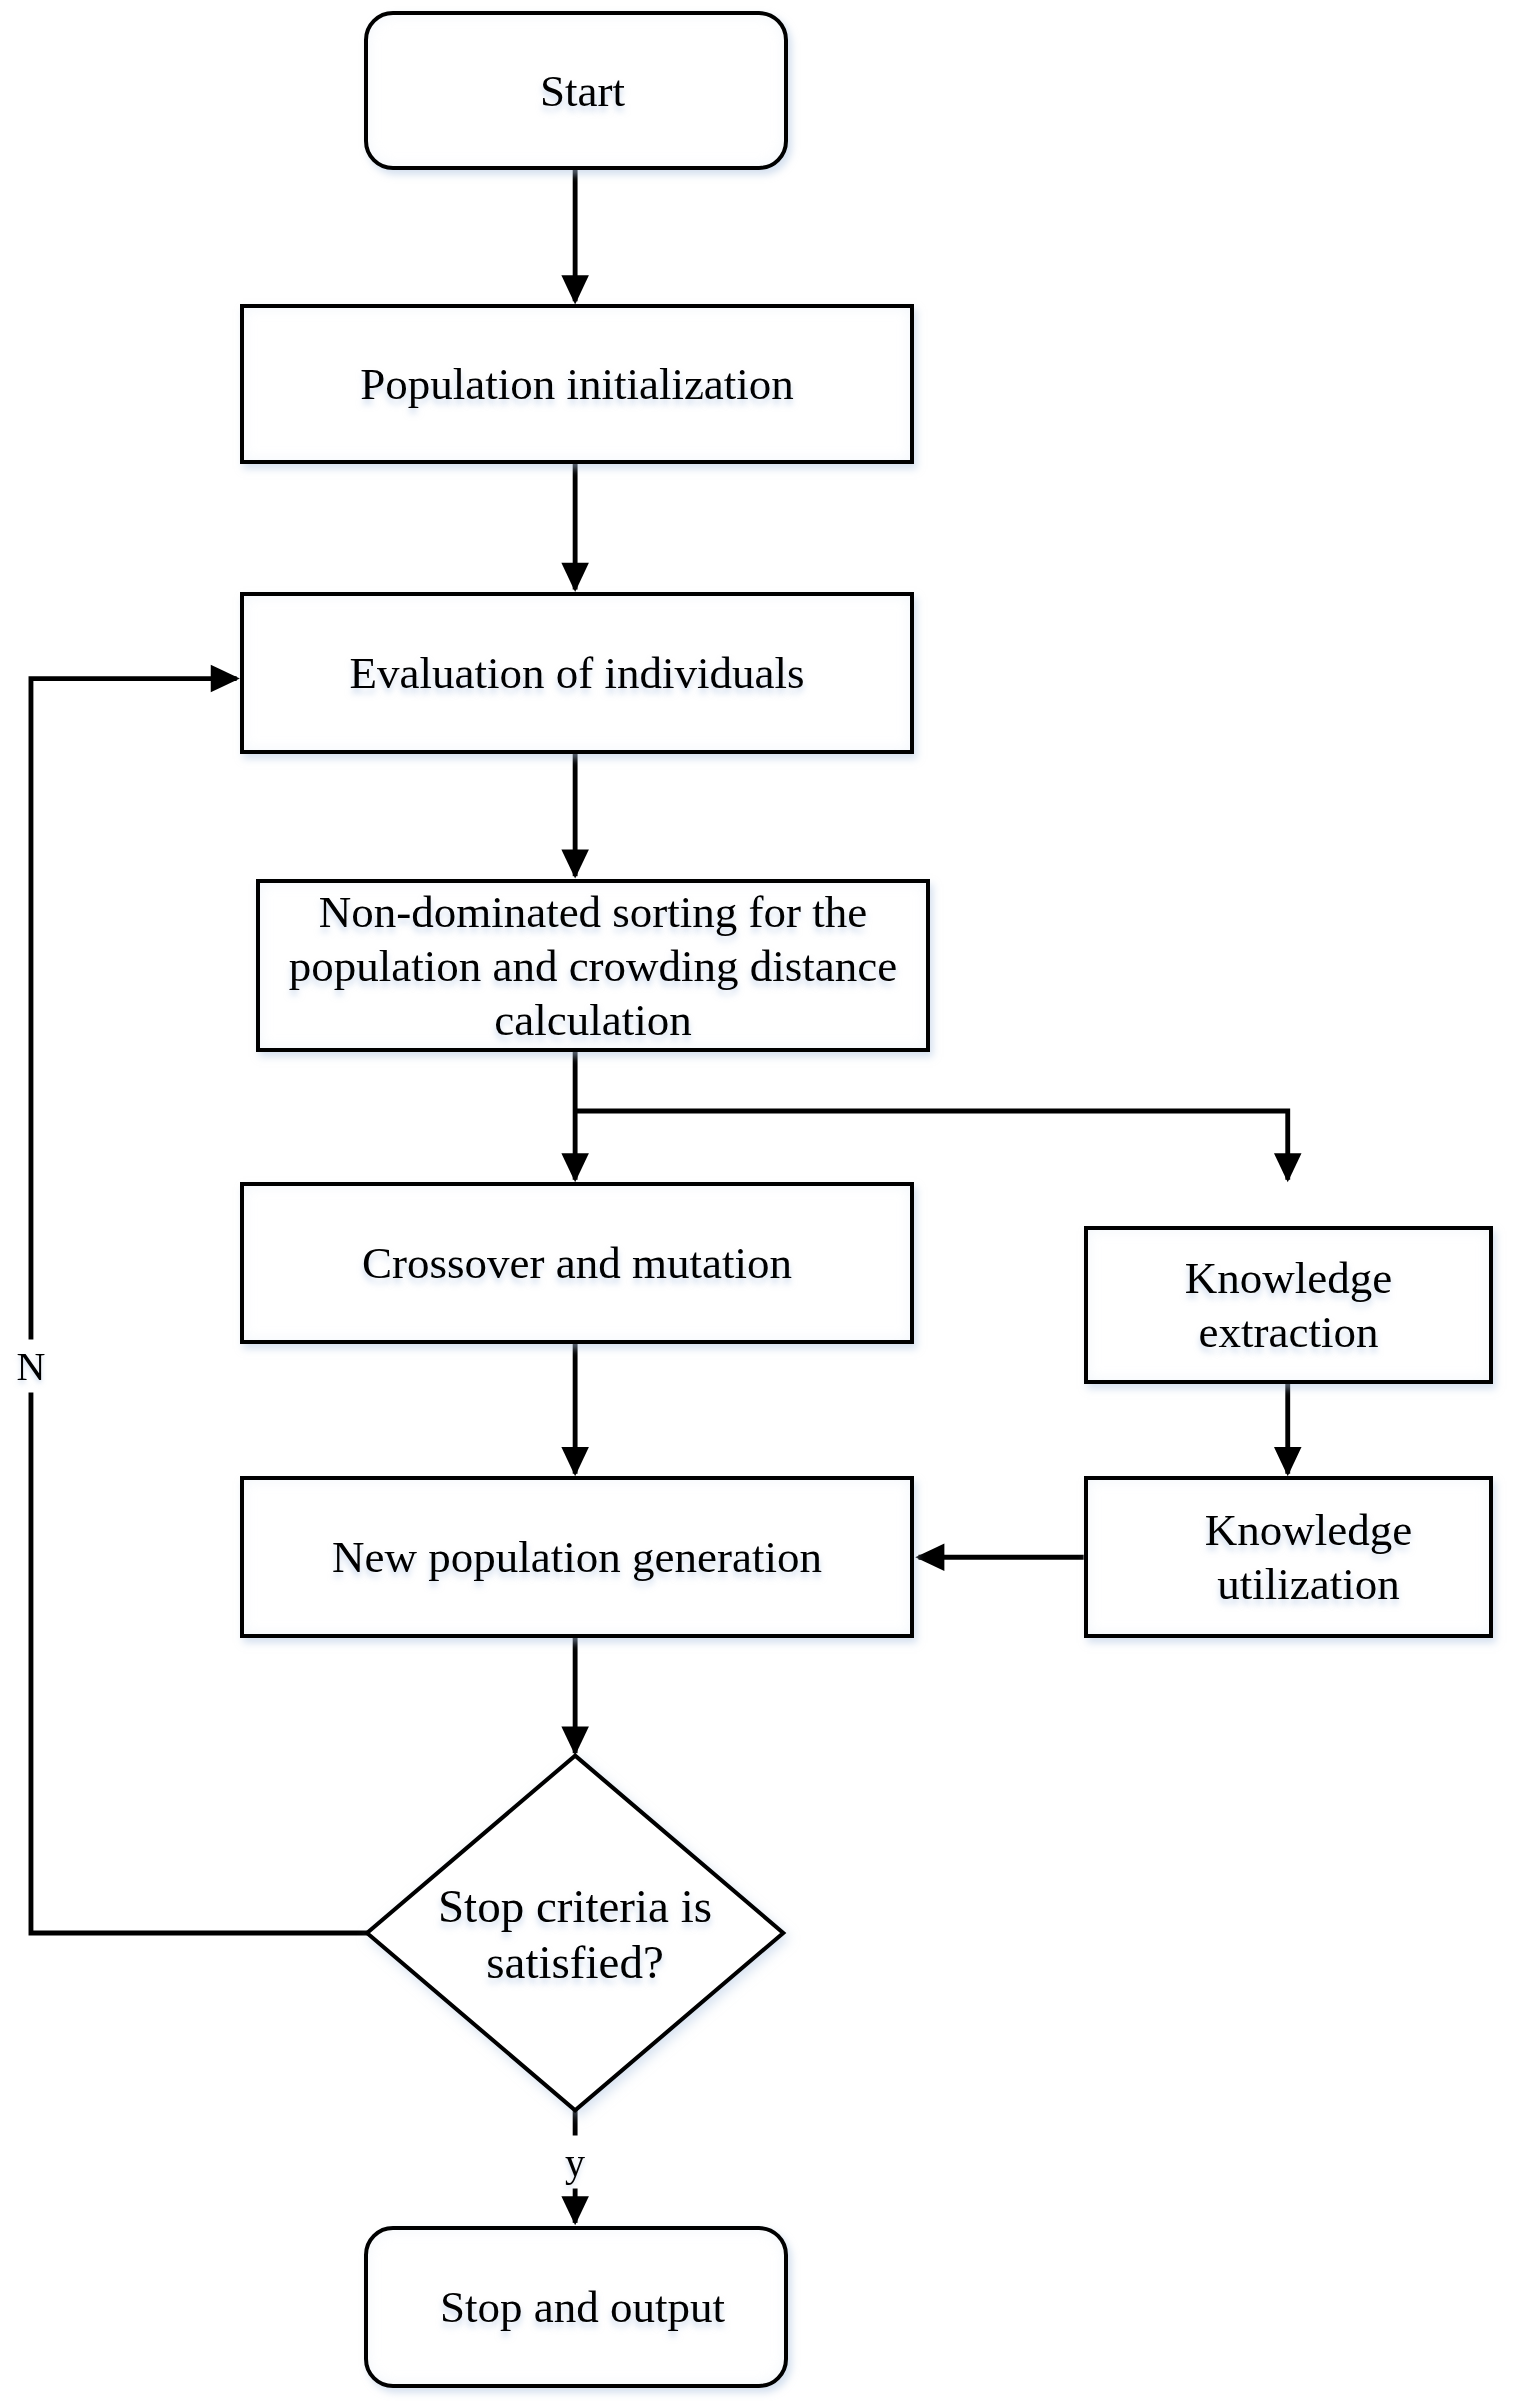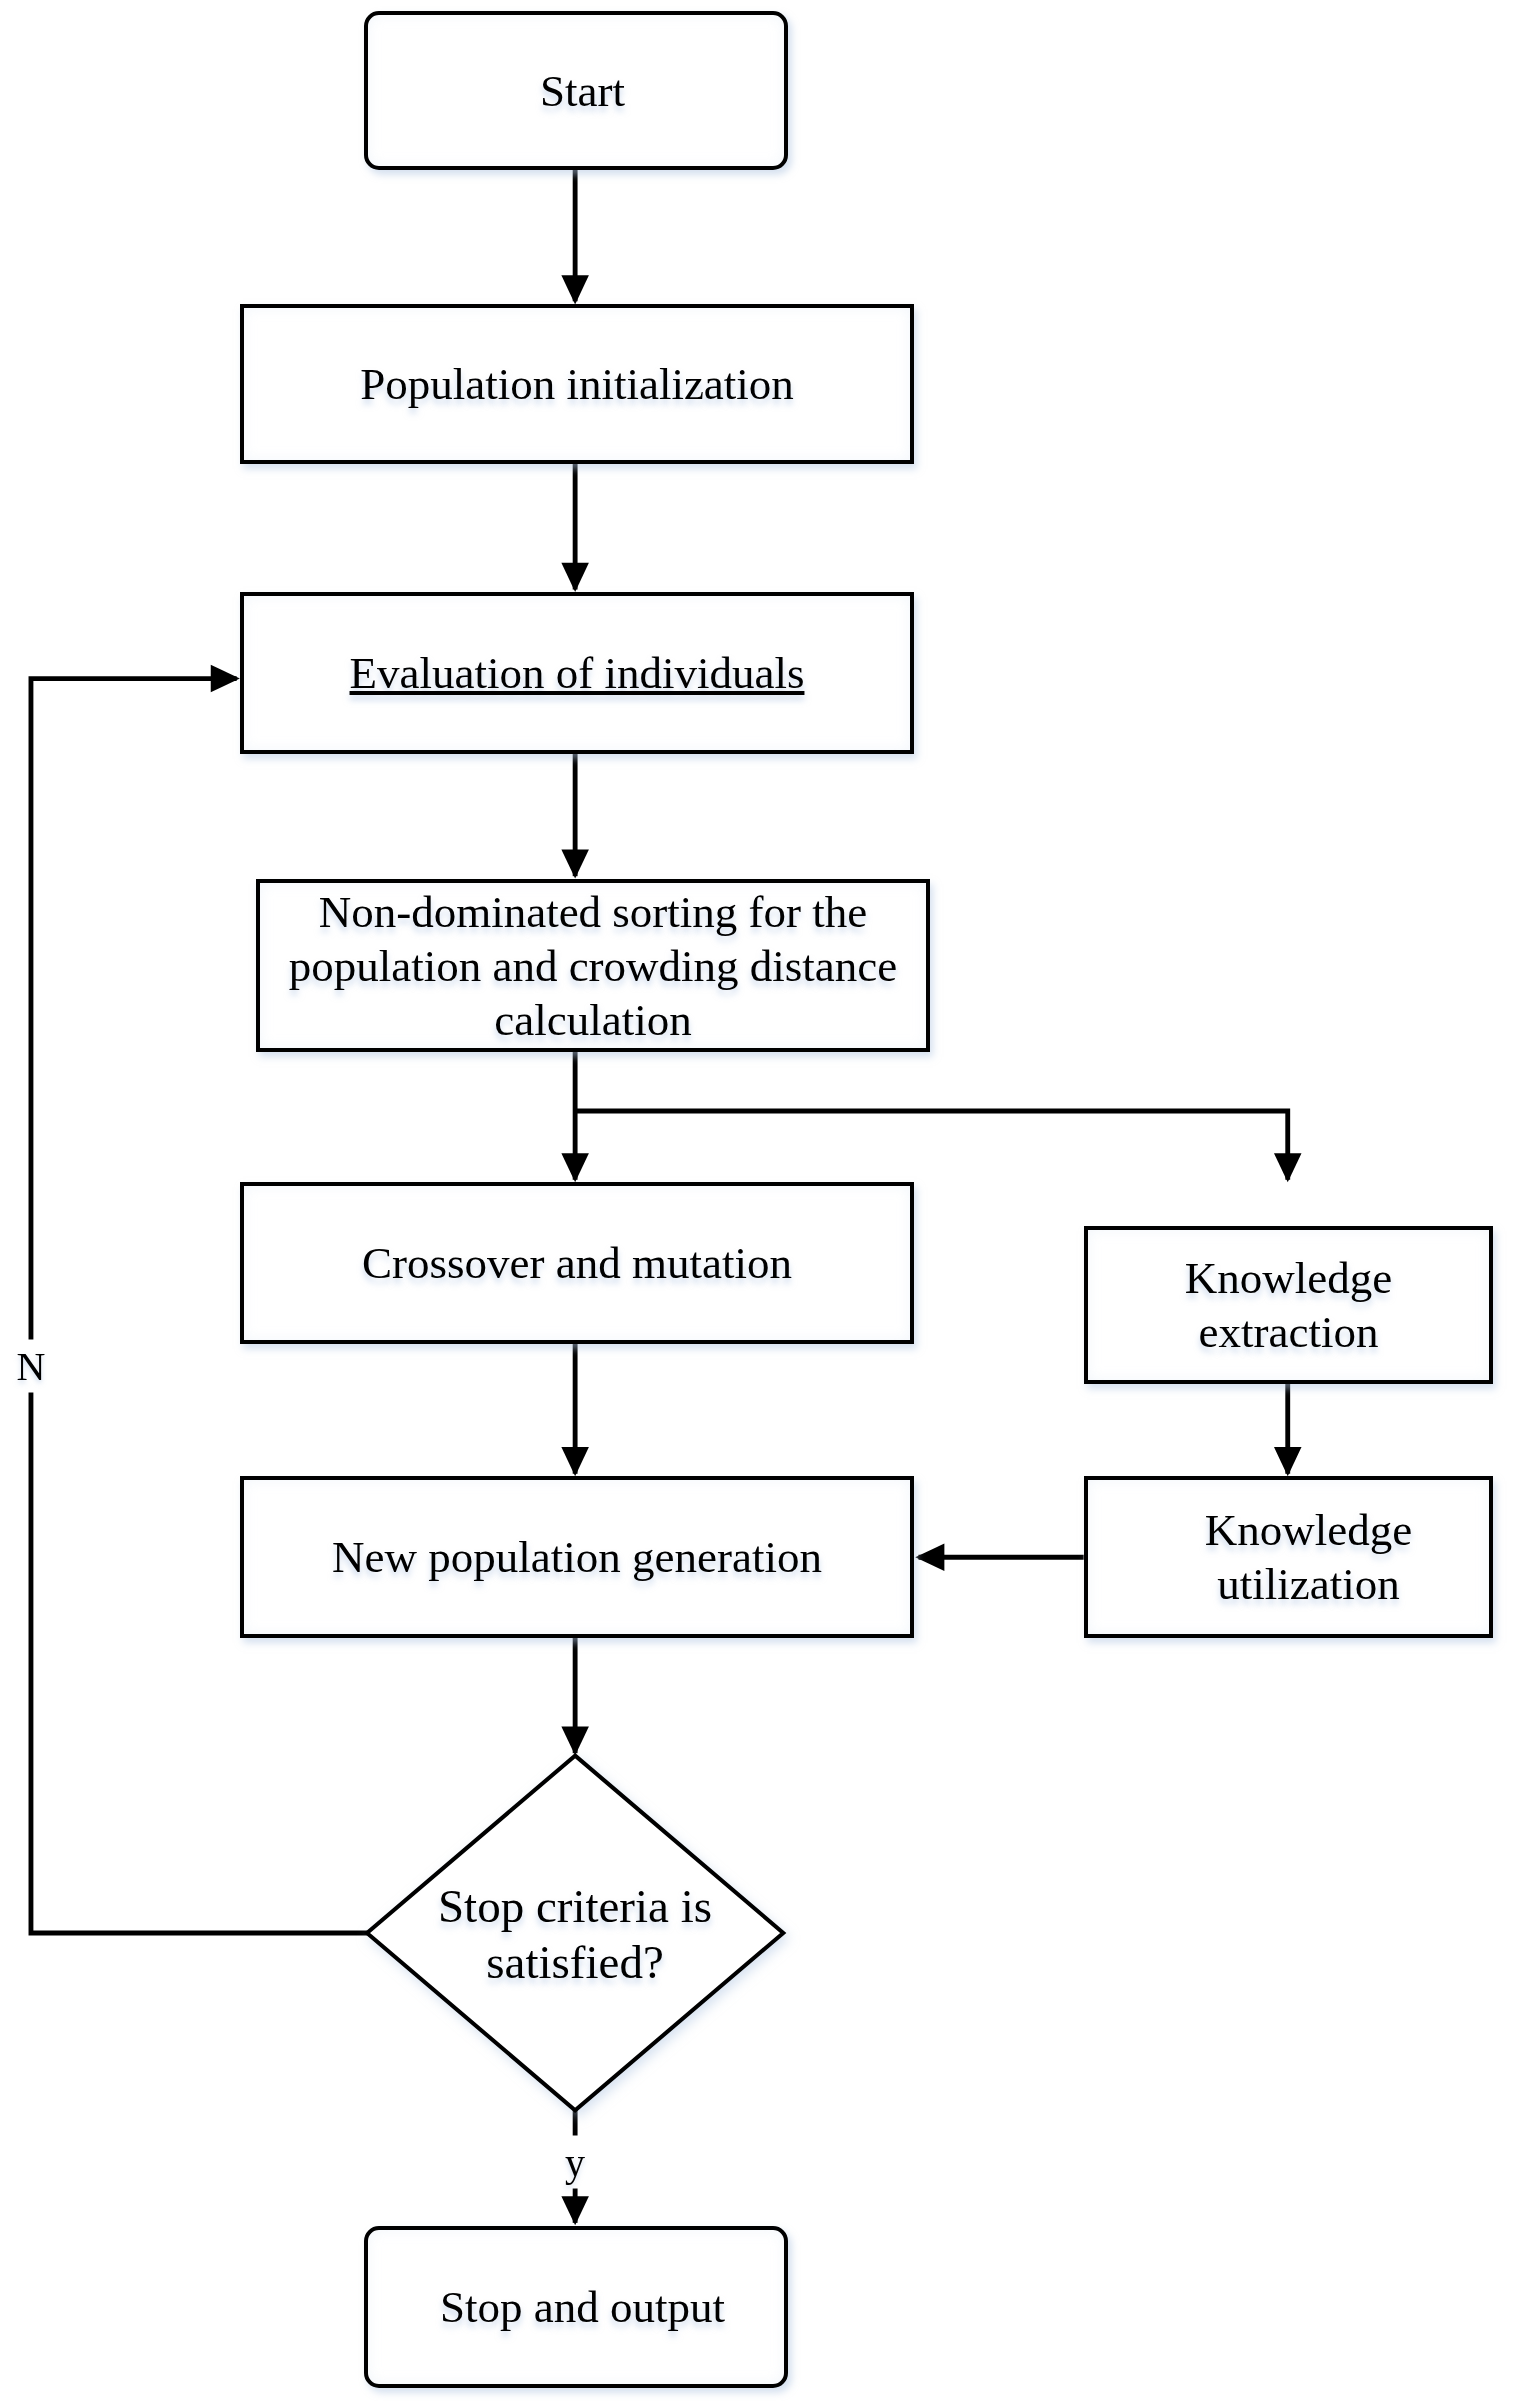--- a/index.html
+++ b/index.html
@@ -8,21 +8,21 @@
     font-family:"Liberation Serif","DejaVu Serif",serif;color:#000;
   }
   #connector-layer{position:absolute;left:0;top:0;}
   .node{
     position:absolute;background:#ffffff;border:4px solid #000;
     display:flex;align-items:center;justify-content:center;text-align:center;
     font-size:45px;line-height:1.2;
     box-shadow:3.2px 4.9px 7.3px rgba(176,198,226,.5), inset 0 0 13px rgba(208,222,242,.28);
     box-sizing:border-box;
   }
-  .terminator{border-radius:15px;padding-left:13px;}
+  .terminator{border-radius:29px;padding-left:13px;}
   .lbl{display:block;padding:0 18px;text-shadow:0 4.9px 6.5px rgba(158,184,220,.55);}
   .diamond-label{
     position:absolute;left:413px;top:1855px;width:324px;height:158px;
     display:flex;align-items:center;justify-content:center;text-align:center;
     font-size:47px;line-height:1.2;
   }
   .diamond-label .lbl{padding:0;}
   .edge-label{
     position:absolute;background:#ffffff;font-size:40px;line-height:1;
     padding:6.5px 4.9px;transform:translate(-50%,-50%);
@@ -65,21 +65,21 @@
   </svg>
 
   <div class="node terminator" style="left:364px;top:11.3px;width:424px;height:159px;">
     <span class="lbl">Start</span>
   </div>
 
   <div class="node" style="left:240px;top:304px;width:674px;height:160px;">
     <span class="lbl">Population initialization</span>
   </div>
 
-  <div class="node" style="left:240px;top:592px;width:674px;height:162px;text-decoration:underline;">
+  <div class="node" style="left:240px;top:592px;width:674px;height:162px;">
     <span class="lbl">Evaluation of individuals</span>
   </div>
 
   <div class="node" style="left:256px;top:879px;width:674px;height:173px;">
     <span class="lbl">Non-dominated sorting for the population and crowding distance calculation</span>
   </div>
 
   <div class="node" style="left:240px;top:1182px;width:674px;height:162px;">
     <span class="lbl">Crossover and mutation</span>
   </div>

